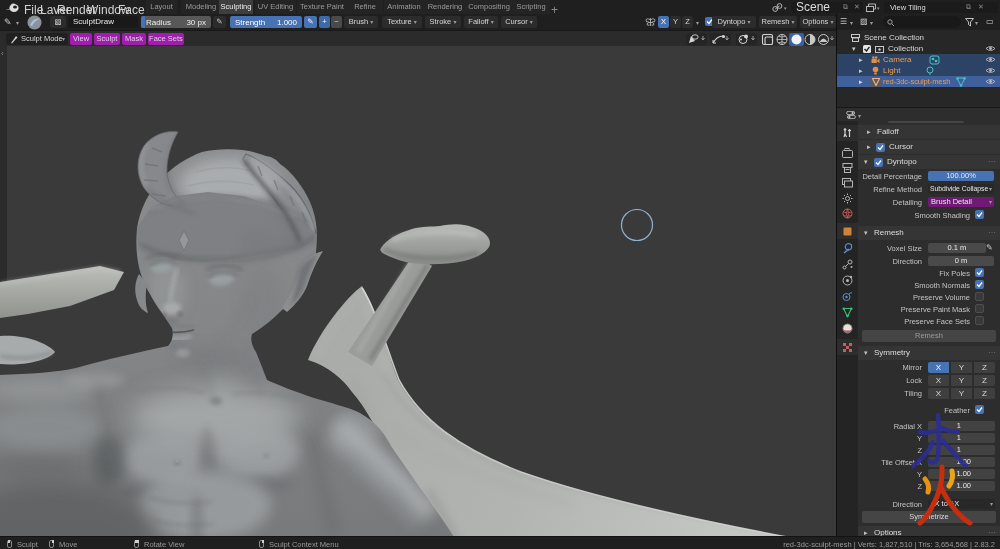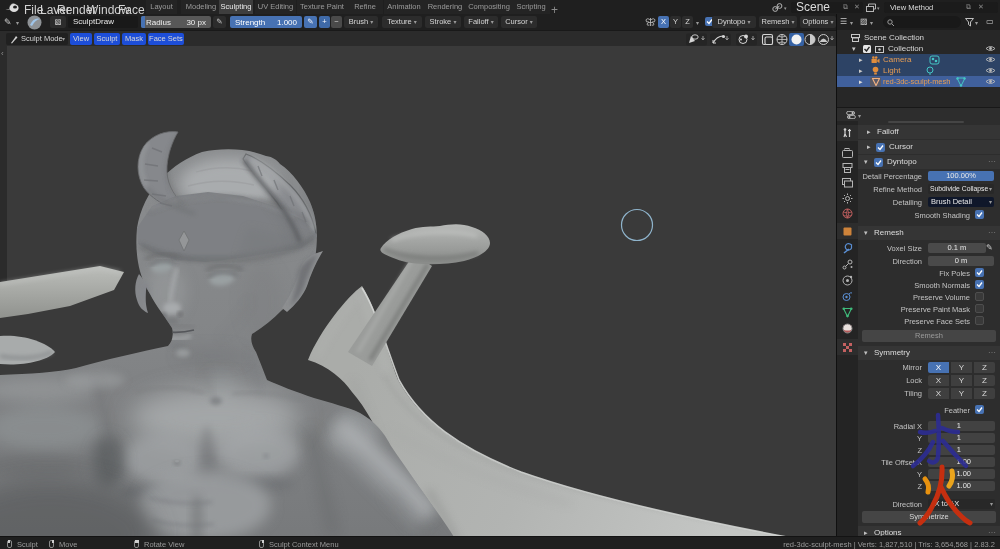--- a/index.html
+++ b/index.html
@@ -13,21 +13,21 @@
 
 #toolrow{position:absolute;top:14px;left:0;width:836px;height:16px;background:#1f1f1f;}
 #outhead{position:absolute;top:14px;left:837px;width:163px;height:16px;background:#1f1f1f;}
 .slider{position:absolute;top:2px;height:12px;border-radius:2px;background:#585858;font-size:8px;color:#eee;}
 .slider .lab{position:absolute;left:5px;top:1.5px;}
 .slider .val{position:absolute;right:5px;top:1.5px;}
 .pill{position:absolute;top:2px;height:12px;border-radius:2px;background:#2c2c2c;font-size:7.5px;color:#d6d6d6;line-height:12px;text-align:center;white-space:nowrap;}
 .caret{font-size:6px;color:#9a9a9a;}
 
 #vphead{position:absolute;top:30px;left:0;width:836px;height:16px;background:#2b2b2b;border-top:1px solid #191919;box-sizing:border-box;}
-.vbtn{position:absolute;top:2px;height:12px;line-height:12px;font-size:8px;color:#d6d6d6;background:#1d4ed8;border-radius:2px;padding:0 5px;}
+.vbtn{position:absolute;top:2px;height:12px;line-height:12px;font-size:8px;color:#d6d6d6;background:#a21caf;border-radius:2px;padding:0 5px;}
 
 #scene{position:absolute;top:46px;left:0;width:836px;height:490px;background:#3a3a3a;}
 
 #outliner{position:absolute;top:30px;left:837px;width:163px;height:77px;background:#272727;font-size:8px;}
 .orow{position:absolute;left:0;width:163px;height:11px;line-height:11px;}
 #prophead{position:absolute;top:107px;left:837px;width:163px;height:14px;background:#2d2d2d;border-top:1px solid #181818;box-sizing:border-box;}
 #proptabs{position:absolute;top:121px;left:837px;width:21px;height:415px;background:#242424;}
 #propbody{position:absolute;top:121px;left:858px;width:142px;height:415px;background:#2d2d2d;font-size:8px;color:#c5c5c5;}
 .phdr{position:absolute;left:0;width:142px;height:14px;background:#353535;color:#dedede;line-height:14px;}
 .plab{position:absolute;height:11px;line-height:11px;text-align:right;color:#c3c3c3;font-size:7.5px;white-space:nowrap;}
@@ -75,21 +75,21 @@
       </svg>
   <span class="abs" style="left:784px;top:4.5px;font-size:5px;color:#9a9a9a">▾</span>
   <div class="abs" style="left:791px;top:1.5px;width:72px;height:11px;background:#1b1b1b;border-radius:2px;color:#dcdcdc;font-size:12px;line-height:11px;padding-left:5px">Scene</div>
   <span class="abs" style="left:843px;top:3px;font-size:7px;color:#8a8a8a">⧉</span>
   <span class="abs" style="left:854px;top:3px;font-size:7px;color:#8a8a8a">✕</span>
   <svg class="abs" style="left:866px;top:2.5px" width="10" height="9" viewBox="0 0 10 9">
         <rect x="0.5" y="3.5" width="7" height="5" fill="none" stroke="#b5b5b5"></rect>
         <path d="M2.5 3 V1 H9.5 V6 H8" fill="none" stroke="#b5b5b5"></path>
       </svg>
   <span class="abs" style="left:877px;top:4.5px;font-size:5px;color:#9a9a9a">▾</span>
-  <div class="abs" style="left:884px;top:1.5px;width:114px;height:11px;background:#1b1b1b;border-radius:2px;color:#dcdcdc;font-size:7.5px;line-height:11px;padding-left:6px">View Method</div>
+  <div class="abs" style="left:884px;top:1.5px;width:114px;height:11px;background:#1b1b1b;border-radius:2px;color:#dcdcdc;font-size:7.5px;line-height:11px;padding-left:6px">View Tiling</div>
   <span class="abs" style="left:966px;top:3px;font-size:7px;color:#8a8a8a">⧉</span>
   <span class="abs" style="left:978px;top:3px;font-size:7px;color:#8a8a8a">✕</span>
 </div>
 
 <div id="toolrow">
   <span class="abs" style="left:4px;top:3px;font-size:9px;color:#cfcfcf">✎</span>
   <span class="abs" style="left:16px;top:5px;font-size:6px;color:#9a9a9a">▾</span>
   <svg class="abs" style="left:27px;top:1px" width="15" height="15" viewBox="0 0 15 15">
     <circle cx="7.5" cy="7.5" r="7" fill="#8e9296"></circle>
     <path d="M3 10 Q7 2 13 4 Q8 5 5 11 Z" fill="#9fc4e8"></path>
@@ -560,21 +560,21 @@
           </svg>
         </span>
         <span style="position:absolute;left:29px">Dyntopo</span>
         <span style="position:absolute;right:4px;color:#777">⋯</span>
       </div>
   <div class="plab" style="top:50px;left:0;width:64px">Detail Percentage</div>
   <div class="pfield bluefield" style="top:50px;left:70px;width:66px;text-align:center">100.00%</div>
   <div class="plab" style="top:63px;left:0;width:64px">Refine Method</div>
   <div class="pfield" style="top:63px;left:70px;width:66px;background:#282828;padding-left:2px;font-size:6.8px">Subdivide Collapse <span style="position:absolute;right:2px;font-size:6px;color:#999">▾</span></div>
   <div class="plab" style="top:76px;left:0;width:64px">Detailing</div>
-  <div class="pfield" style="top:76px;left:70px;width:66px;background:#0f172a;padding-left:3px">Brush Detail <span style="position:absolute;right:2px;font-size:6px;color:#999">▾</span></div>
+  <div class="pfield" style="top:76px;left:70px;width:66px;background:#701a75;padding-left:3px">Brush Detail <span style="position:absolute;right:2px;font-size:6px;color:#999">▾</span></div>
   <div class="plab" style="top:89px;left:0;width:112px">Smooth Shading</div>
   <span class="pcheck" style="left:117px;top:89px">
         <svg width="9" height="9">
           <path d="M2 4.5 L4 6.5 L7 2.5" stroke="#fff" stroke-width="1.3" fill="none"></path>
         </svg>
       </span>
   <div class="phdr" style="top:105px">
         <span style="position:absolute;left:6px;font-size:7px;color:#c0c0c0">▾</span>
         <span style="position:absolute;left:16px">Remesh</span>
         <span style="position:absolute;right:4px;color:#777">⋯</span>

